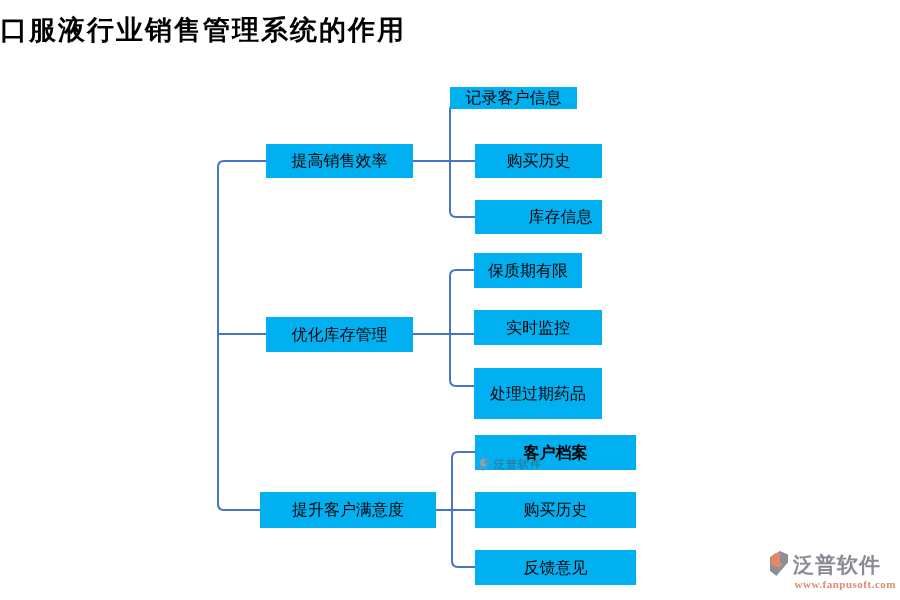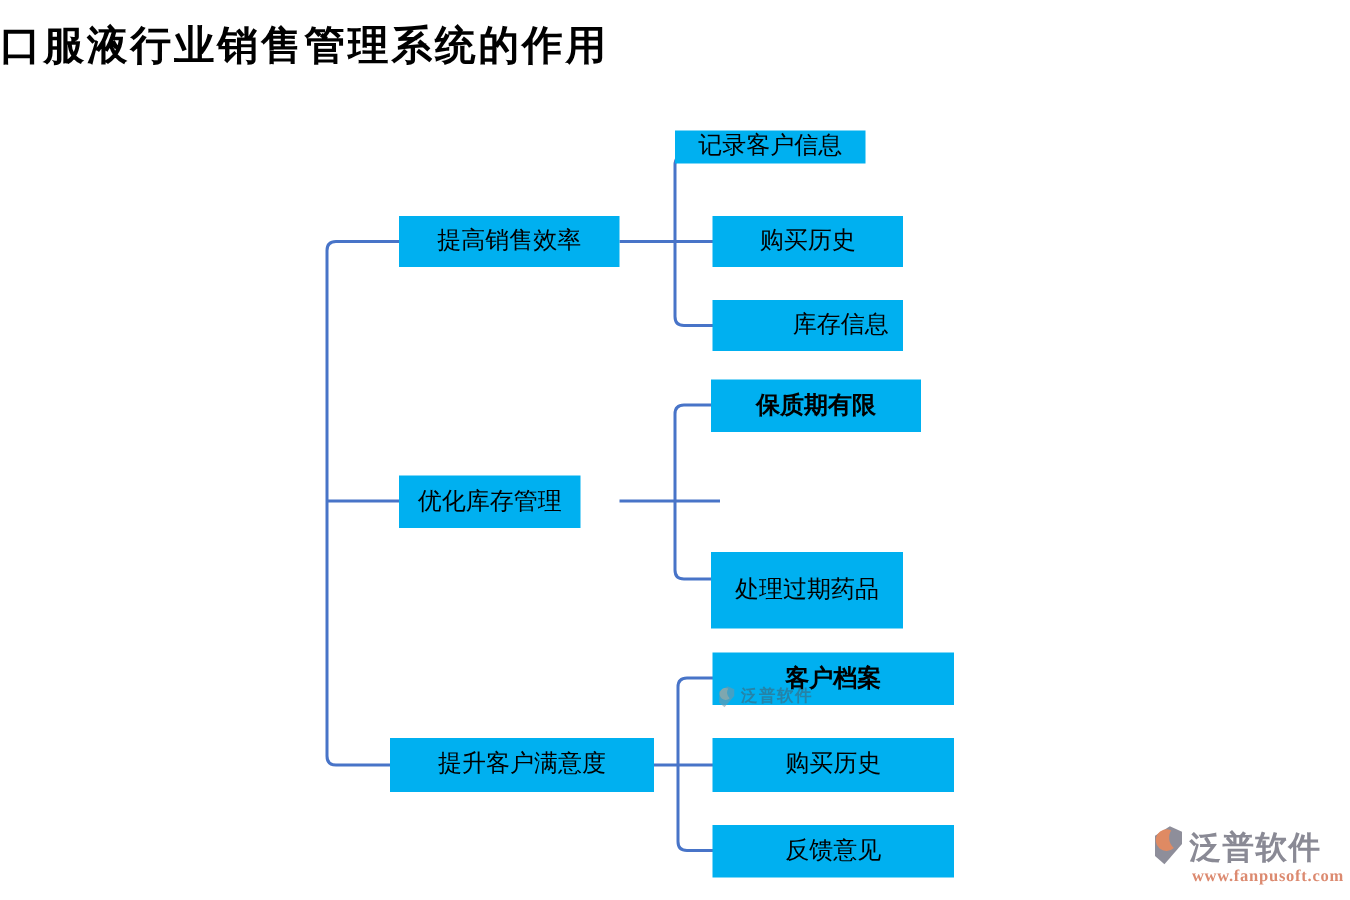--- a/index.html
+++ b/index.html
@@ -67,28 +67,29 @@
 
       <path d="M413 334 H480"></path>
       <path d="M476 270 H456 Q450 270 450 276 V380 Q450 386 456 386 H476"></path>
 
       <path d="M408 510 H480"></path>
       <path d="M477 452 H458 Q452 452 452 458 V561 Q452 567 458 567 H477"></path>
     </g>
   </svg>
 
   <div class="node parent" style="left:266px; top:144px; width:147px; height:34px;">提高销售效率</div>
-  <div class="node parent" style="left:266px; top:317px; width:121px; height:35px;">优化库存管理</div>
+  <div class="node parent" style="left:266px; top:317px; width:147px; height:35px;">优化库存管理</div>
   <div class="node parent" style="left:260px; top:492px; width:176px; height:36px;">提升客户满意度</div>
 
   <div class="node" style="left:450px; top:87px; width:127px; height:22px;">记录客户信息</div>
   <div class="node" style="left:475px; top:144px; width:127px; height:34px;">购买历史</div>
   <div class="node" style="left:475px; top:200px; width:127px; height:34px;padding-left:44px;">库存信息</div>
 
-  <div class="node" style="left:474px; top:253px; width:140px; height:35px;font-weight:bold;">保质期有限</div>
+  <div class="node" style="left:474px; top:253px; width:108px; height:35px;">保质期有限</div>
+  <div class="node" style="left:474px; top:310px; width:128px; height:35px;">实时监控</div>
   <div class="node" style="left:474px; top:368px; width:128px; height:51px;">处理过期药品</div>
 
   <div class="node" style="left:475px; top:435px; width:161px; height:35px;font-weight:bold;">客户档案</div>
   <div class="node" style="left:475px; top:492px; width:161px; height:36px;">购买历史</div>
   <div class="node" style="left:475px; top:550px; width:161px; height:35px;text-align:center;">反馈意见</div>
 
   <div class="watermark">
     <svg class="wm-icon" viewBox="0 0 24 30" xmlns="http://www.w3.org/2000/svg">
       <path d="M2 8 L13 1 L22 5 L22 14 L9 29 L2 23 Z" fill="#7c95a3"></path>
       <path d="M14 4 a8 8 0 1 0 2 13 a10 10 0 0 1 -2 -13 Z" fill="#e8a07a"></path>

